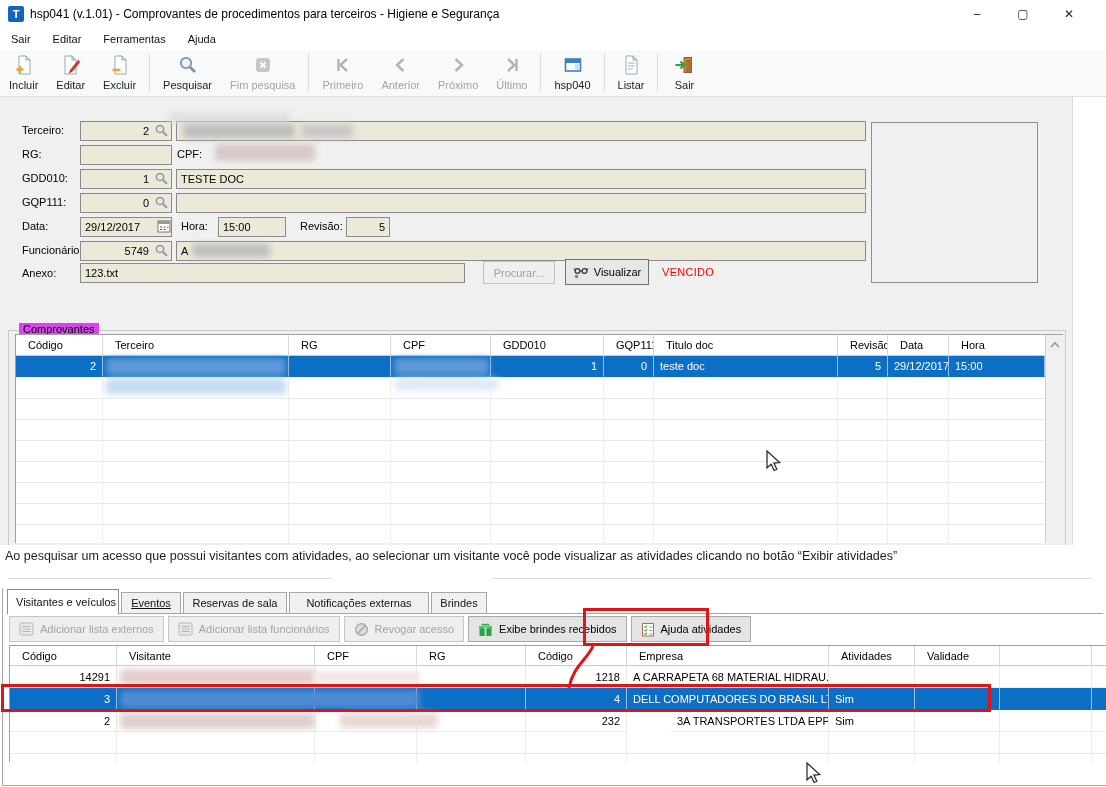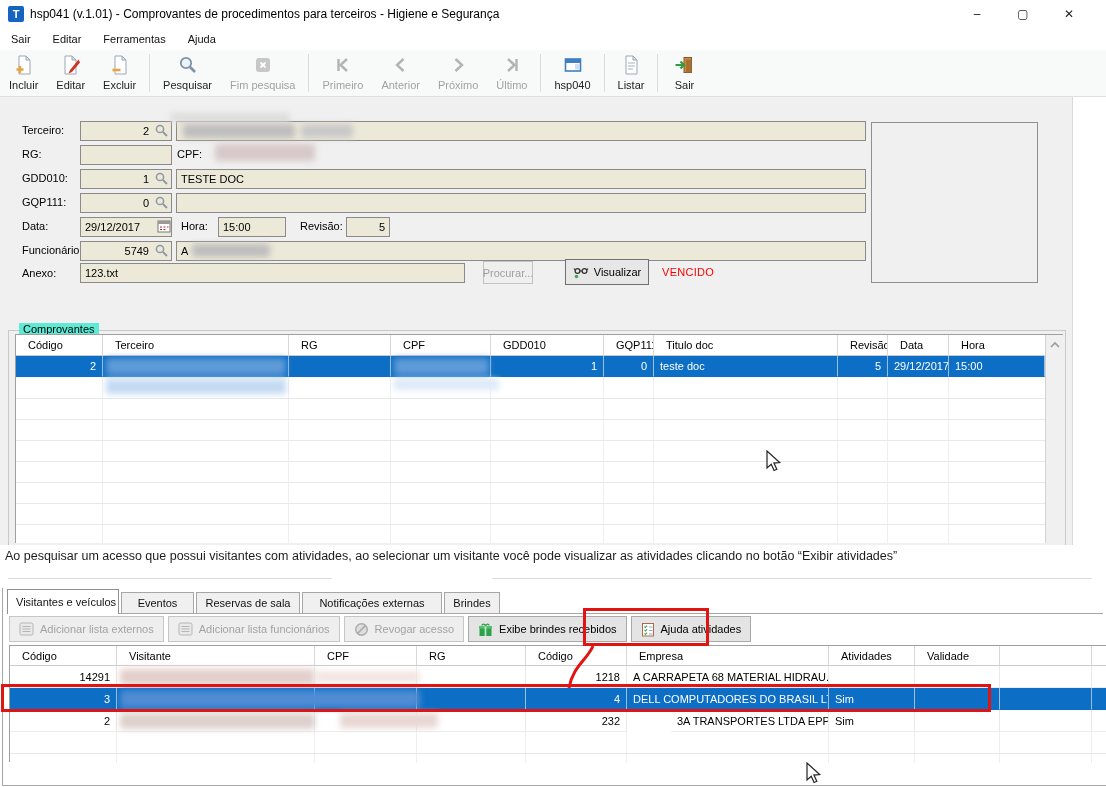--- a/index.html
+++ b/index.html
@@ -29,21 +29,21 @@
   .lbl { position:absolute; color:#000; }
   .field { position:absolute; background:#ede9d8; border:1px solid #8a8a8a; height:20px; line-height:18px;
            padding:0 4px; color:#000; overflow:hidden; white-space:nowrap; }
   .field.right { text-align:right; }
   .btn { position:absolute; background:#e7e7e7; border:1px solid #9f9f9f; display:flex; align-items:center; justify-content:center;
          font-size:11px; color:#000; }
   .btn.disabled { background:#efefef; border-color:#c3c3c3; color:#a0a0a0; }
   .vencido { position:absolute; color:#ff0000; font-size:11px; letter-spacing:.3px; }
   .photobox { position:absolute; background:#f0f0f0; border:1px solid #8f8f8f; }
   .groupbox { position:absolute; border:1px solid #c9c9c9; }
-  .grouplabel { position:absolute; left:10px; top:-8px; background:#5eead4; padding:0 4px; color:#000; }
+  .grouplabel { position:absolute; left:10px; top:-8px; background:#d946ef; padding:0 4px; color:#000; }
 
   
   .tablewrap { position:absolute; background:#fff; border:1px solid #a0a0a0; }
   .ctable-row { display:grid; grid-template-columns:87px 186px 102px 100px 113px 50px 184px 50px 61px 96px; position:relative; }
   .vtable { position:absolute; background:#fff; border:1px solid #a0a0a0; border-right:none; }
   .vtable-row { display:grid; grid-template-columns:107px 198px 102px 109px 101px 202px 86px 85px 92px 16px; position:relative; }
   .th { height:21px; line-height:21px; padding:0 12px; border-right:1px solid #d8d8d8; border-bottom:1px solid #cccccc;
         background:#fff; color:#000; white-space:nowrap; overflow:hidden; }
   .td { height:21px; line-height:21px; padding:0 6px; border-right:1px solid #e9e9e9; border-bottom:1px solid #ededed;
         white-space:nowrap; overflow:hidden; color:#000; }
@@ -252,21 +252,21 @@
     <div class="field right" style="left:80px;top:144px;width:92px;padding-right:22px;">5749</div>
     <span class="abs" style="left:154px;top:146px;"><svg width="15" height="15" viewBox="0 0 15 15">
           <circle cx="6" cy="6" r="3.6" fill="none" stroke="#8a97a5" stroke-width="1.5"></circle>
           <line x1="9" y1="9" x2="13" y2="13" stroke="#8a97a5" stroke-width="1.8"></line>
         </svg></span>
     <div class="field" style="left:176px;top:144px;width:690px;">A</div>
     <div class="blur" style="left:192px;top:147px;width:78px;height:13px;background:#bdbdbd;"></div>
 
     <div class="lbl" style="left:22px;top:170px;">Anexo:</div>
     <div class="field" style="left:80px;top:166px;width:385px;">123.txt</div>
-    <div class="btn disabled" style="left:483px;top:164px;width:50px;height:23px;">Procurar...</div>
+    <div class="btn disabled" style="left:483px;top:164px;width:72px;height:23px;">Procurar...</div>
     <div class="btn" style="left:565px;top:162px;width:84px;height:26px;border-color:#707070;">
       <span class="aicon" style="margin-right:5px;display:flex;">
           <svg width="16" height="14" viewBox="0 0 16 14">
             <circle cx="4.5" cy="6" r="2.4" fill="none" stroke="#333" stroke-width="1.3"></circle>
             <circle cx="11.5" cy="6" r="2.4" fill="none" stroke="#333" stroke-width="1.3"></circle>
             <path d="M6.9 6h2.2M2.1 5L1 3.5M13.9 5l1.1-1.5" stroke="#333" stroke-width="1.1" fill="none"></path>
             <circle cx="3.5" cy="11.5" r="1.8" fill="#3fae4a"></circle>
           </svg>
         </span>
       <span>Visualizar</span>
@@ -327,21 +327,21 @@
 
   <div class="docsection">
     <div class="caption">Ao pesquisar um acesso que possui visitantes com atividades, ao selecionar um visitante você pode visualizar as atividades clicando no botão “Exibir atividades”</div>
     <div class="fragline" style="left:8px;top:33px;width:324px;"></div>
     <div class="fragline" style="left:492px;top:33px;width:600px;"></div>
 
     <div class="panel">
 
       <div class="tabstrip">
         <div class="tab active" style="width:112px;">Visitantes e veículos</div>
-        <div class="tab" style="width:73px;">Eventos</div>
+        <div class="tab" style="width:60px;text-decoration:underline;">Eventos</div>
         <div class="tab" style="width:104px;">Reservas de sala</div>
         <div class="tab" style="width:140px;">Notificações externas</div>
         <div class="tab" style="width:56px;">Brindes</div>
       </div>
 
       <div class="actions">
         <div class="abtn disabled">
           <span class="aicon">
               <svg width="15" height="14" viewBox="0 0 15 14">
                 <rect x="1" y="1" width="13" height="12" rx="1.5" fill="#e9e9e9" stroke="#b5b5b5"></rect>

